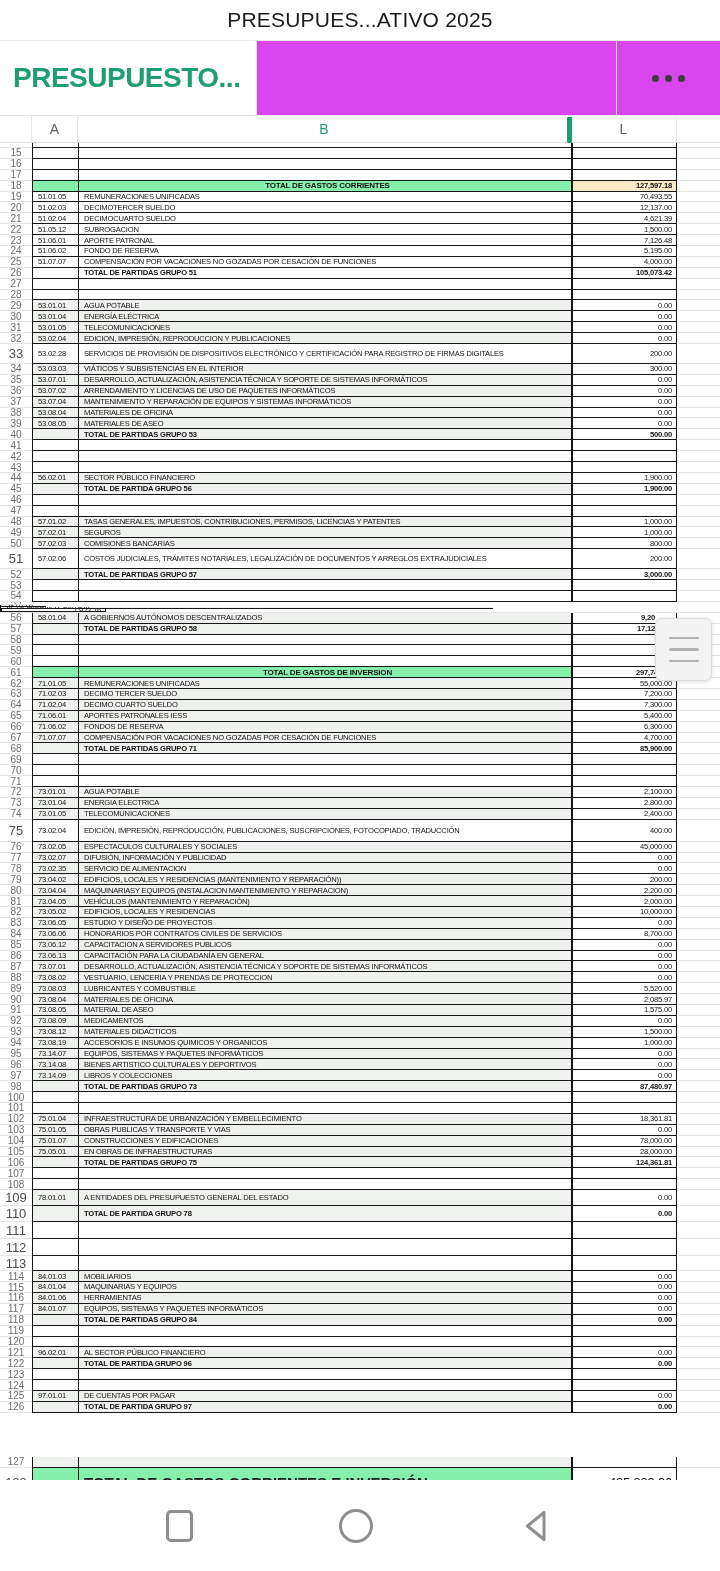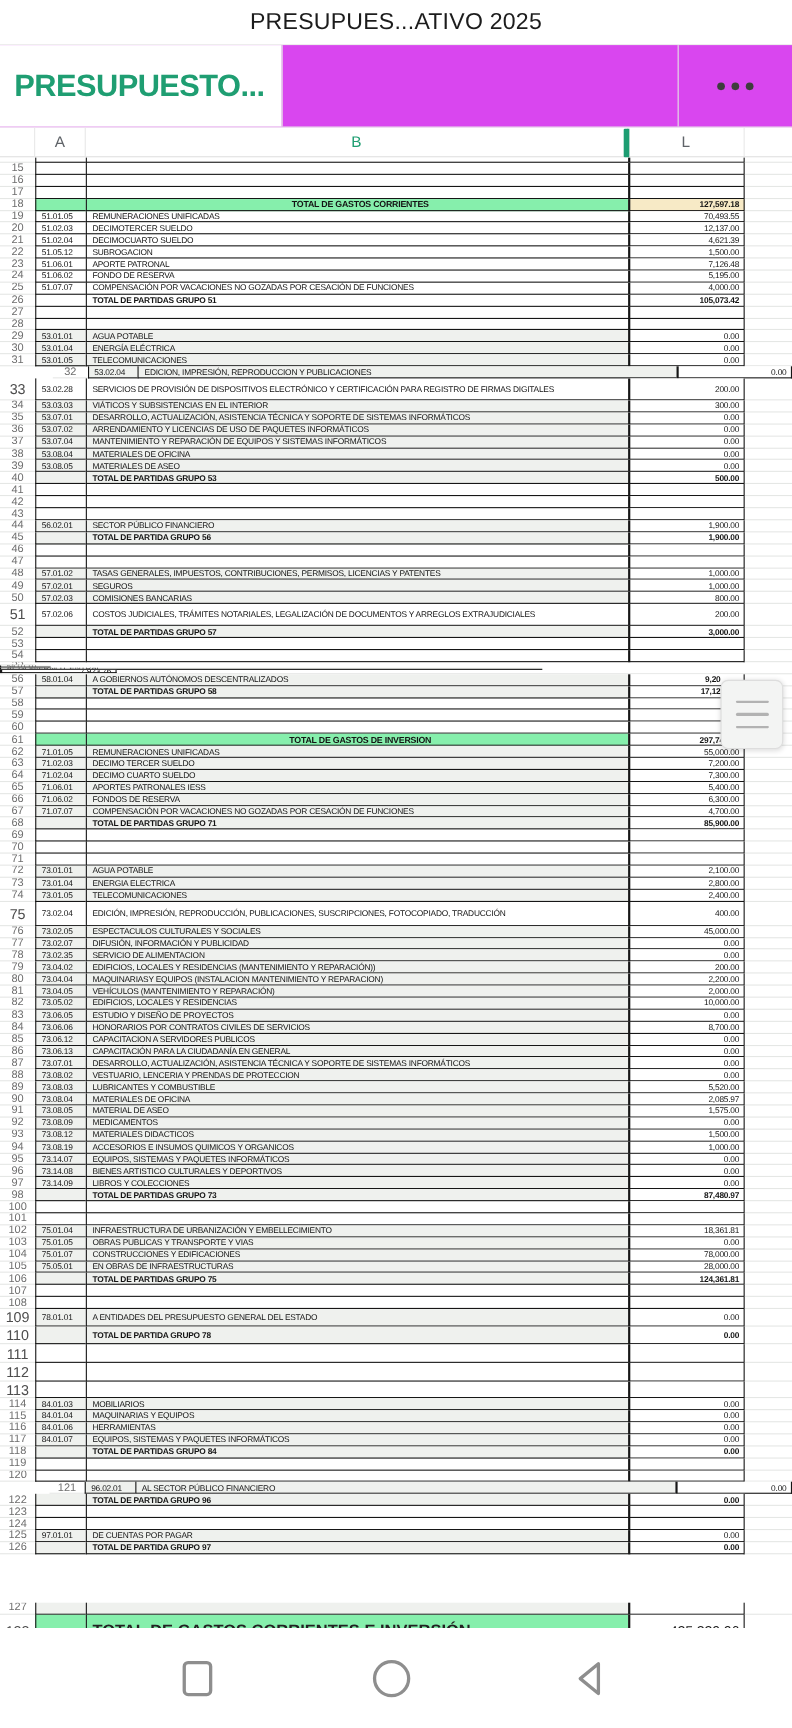--- a/index.html
+++ b/index.html
@@ -229,21 +229,21 @@
       <div class="cl">0.00</div>
       <div class="rm"></div>
     </div>
     <div class="row gray" style="height: 10.9px;">
       <div class="rh">31</div>
       <div class="ca">53.01.05</div>
       <div class="cb">TELECOMUNICACIONES</div>
       <div class="cl">0.00</div>
       <div class="rm"></div>
     </div>
-    <div class="row gray" style="height: 10.9px; padding-left: 48px;">
+    <div class="row gray" style="height: 10.9px;">
       <div class="rh">32</div>
       <div class="ca">53.02.04</div>
       <div class="cb">EDICION, IMPRESIÓN, REPRODUCCION Y PUBLICACIONES</div>
       <div class="cl">0.00</div>
       <div class="rm"></div>
     </div>
     <div class="row bigrh" style="height: 20px;">
       <div class="rh">33</div>
       <div class="ca">53.02.28</div>
       <div class="cb">SERVICIOS DE PROVISIÓN DE DISPOSITIVOS ELECTRÓNICO Y CERTIFICACIÓN PARA REGISTRO DE FIRMAS DIGITALES</div>
@@ -845,21 +845,21 @@
       <div class="cl"></div>
       <div class="rm"></div>
     </div>
     <div class="row" style="height: 10.9px;">
       <div class="rh">120</div>
       <div class="ca"></div>
       <div class="cb"></div>
       <div class="cl"></div>
       <div class="rm"></div>
     </div>
-    <div class="row gray" style="height: 10.9px; padding-left: 45px;">
+    <div class="row gray" style="height: 10.9px;">
       <div class="rh">121</div>
       <div class="ca">96.02.01</div>
       <div class="cb">AL SECTOR PÚBLICO FINANCIERO</div>
       <div class="cl">0.00</div>
       <div class="rm"></div>
     </div>
     <div class="row total gray" style="height: 10.9px;">
       <div class="rh">122</div>
       <div class="ca"></div>
       <div class="cb">TOTAL DE PARTIDA GRUPO 96</div>

